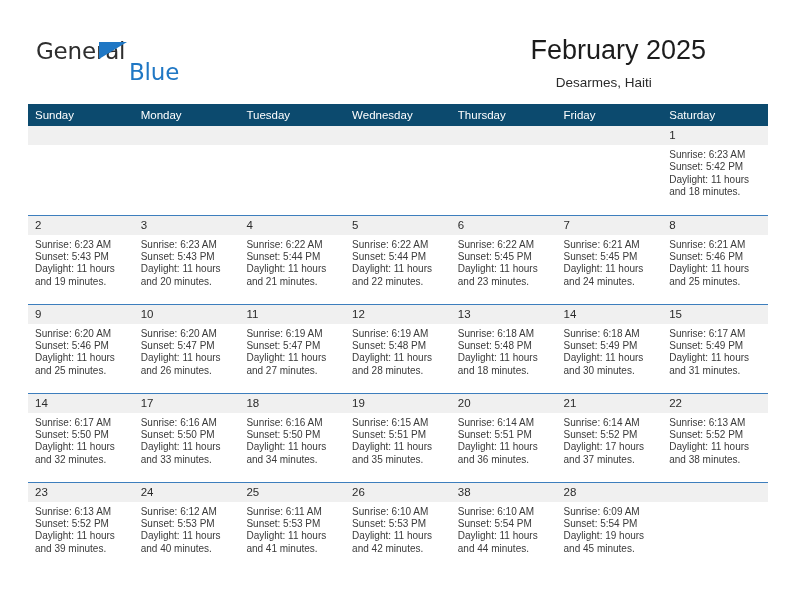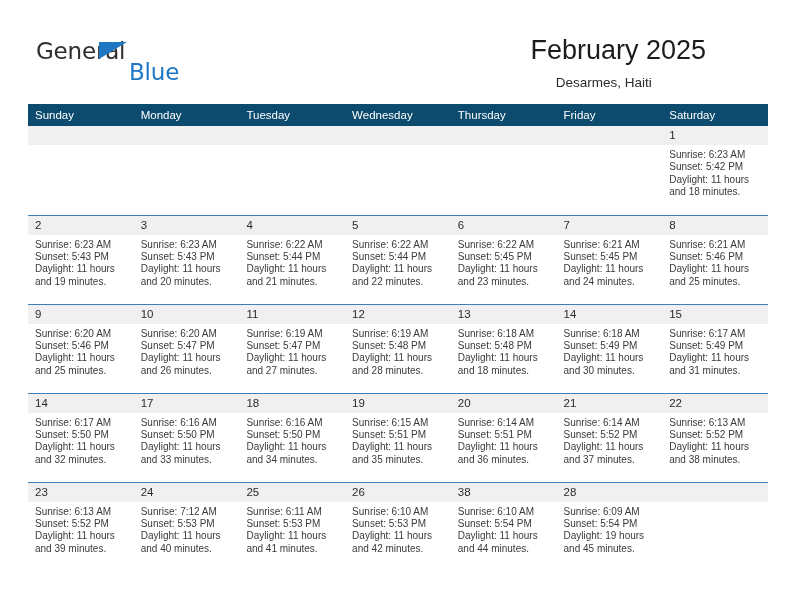--- a/index.html
+++ b/index.html
@@ -428,21 +428,21 @@
                   <div class="daylight">Daylight: 11 hours and 36 minutes.</div>
                 </div>
               </div>
             </td>
             <td>
               <div class="cell-inner">
                 <span class="daynum">21</span>
                 <div class="details">
                   <div>Sunrise: 6:14 AM</div>
                   <div>Sunset: 5:52 PM</div>
-                  <div class="daylight">Daylight: 11 hours and 37 minutes.</div>
+                  <div class="daylight">Daylight: 17 hours and 37 minutes.</div>
                 </div>
               </div>
             </td>
             <td>
               <div class="cell-inner">
                 <span class="daynum">22</span>
                 <div class="details">
                   <div>Sunrise: 6:13 AM</div>
                   <div>Sunset: 5:52 PM</div>
                   <div class="daylight">Daylight: 11 hours and 38 minutes.</div>
@@ -458,21 +458,21 @@
                   <div>Sunrise: 6:13 AM</div>
                   <div>Sunset: 5:52 PM</div>
                   <div class="daylight">Daylight: 11 hours and 39 minutes.</div>
                 </div>
               </div>
             </td>
             <td>
               <div class="cell-inner">
                 <span class="daynum">24</span>
                 <div class="details">
-                  <div>Sunrise: 7:12 AM</div>
+                  <div>Sunrise: 6:12 AM</div>
                   <div>Sunset: 5:53 PM</div>
                   <div class="daylight">Daylight: 11 hours and 40 minutes.</div>
                 </div>
               </div>
             </td>
             <td>
               <div class="cell-inner">
                 <span class="daynum">25</span>
                 <div class="details">
                   <div>Sunrise: 6:11 AM</div>

